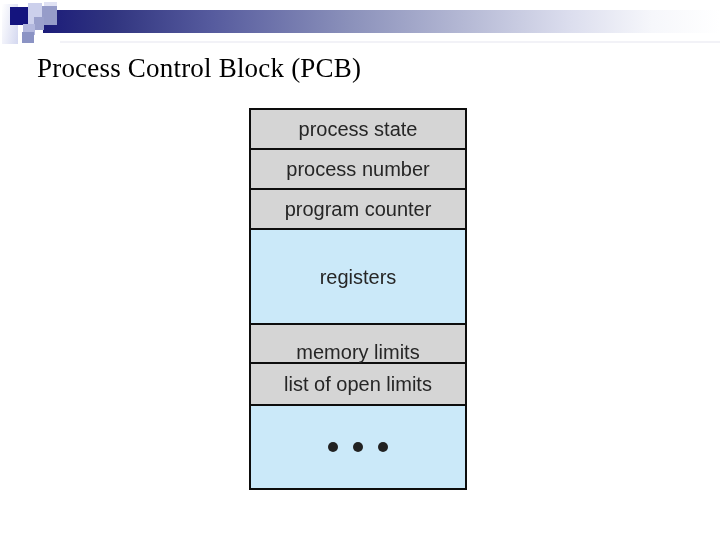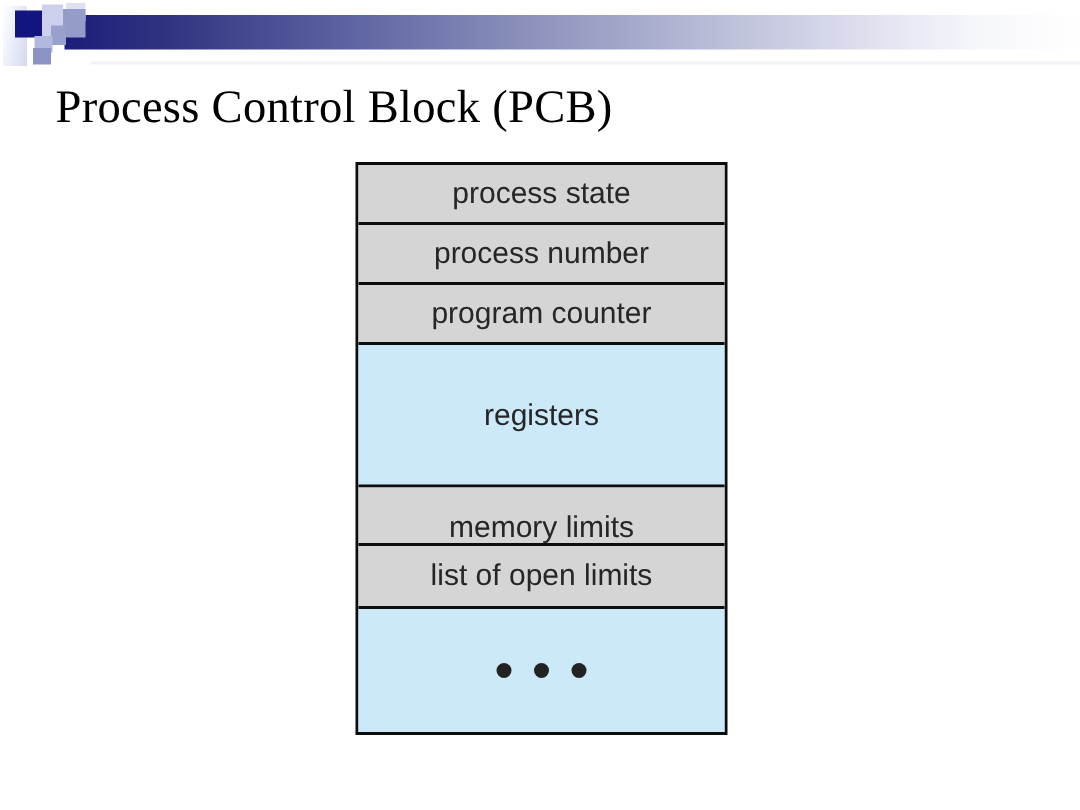--- a/index.html
+++ b/index.html
@@ -31,28 +31,28 @@
   .sq-light{left:28px;top:3px;width:14px;height:22px;background:var(--deco-lavender-light,#ccd0ec);}
   .sq-c{left:34px;top:17px;width:10px;height:13px;background:#9aa0cc;}
   .sq-navy{left:10px;top:7px;width:18px;height:18px;background:var(--deco-navy,#14147e);}
   .sq-d{left:23px;top:24px;width:12px;height:11px;background:var(--deco-lavender-mid,#b3b8de);}
   .sq-e{left:22px;top:32px;width:12px;height:11px;background:var(--deco-slate-dark,#8b93c4);}
 
   
   .slide-title{
     position:absolute;left:37px;top:53px;
     font-family:"Liberation Serif", serif;
-    font-size:31px;font-weight:400;letter-spacing:0.2px;
+    font-size:27px;font-weight:400;letter-spacing:0.2px;
     color:var(--title-text,#000000);
     white-space:nowrap;
   }
 
   
   .pcb{
-    position:absolute;left:237px;top:108px;width:248px;height:382px;
+    position:absolute;left:249px;top:108px;width:218px;height:382px;
     box-sizing:border-box;border:2px solid var(--diagram-border,#0d0d0d);
     display:flex;flex-direction:column;background:#ffffff;
   }
   .pcb-row{
     box-sizing:border-box;
     border-bottom:2px solid var(--diagram-border,#0d0d0d);
     display:flex;align-items:center;justify-content:center;
     flex:0 0 auto;
   }
   .pcb-row:last-child{border-bottom:none;flex:1 1 auto;}

